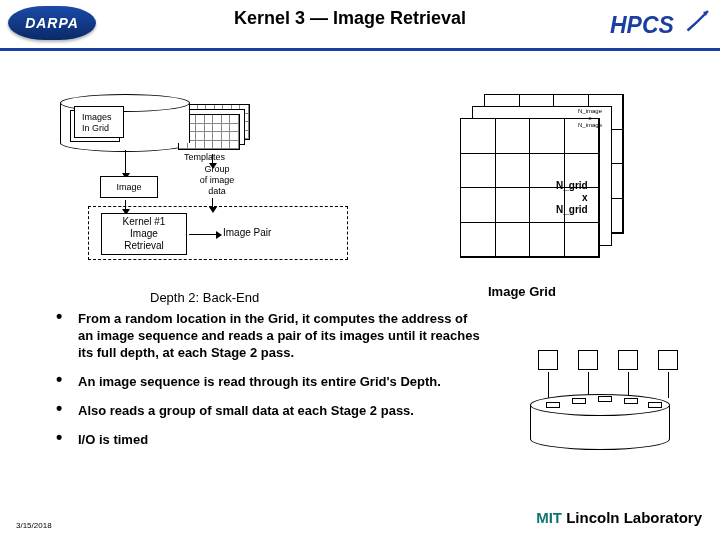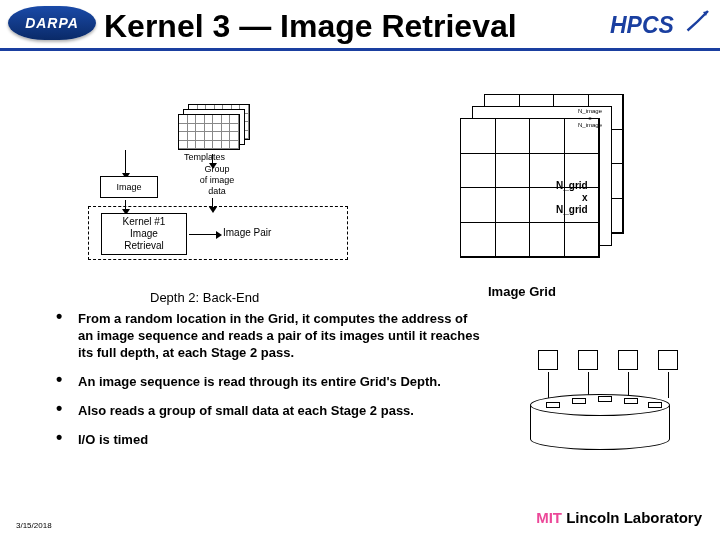--- a/index.html
+++ b/index.html
@@ -3,21 +3,21 @@
 <meta charset="utf-8">
 <style>
   * { box-sizing: border-box; margin: 0; padding: 0; }
   html, body { width: 720px; height: 540px; font-family: Arial, Helvetica, sans-serif; background: #fff; color: #000; }
   .slide { position: relative; width: 720px; height: 540px; overflow: hidden; }
 
   
   .header { position: absolute; top: 0; left: 0; right: 0; height: 58px; }
   .logo-left { position: absolute; left: 8px; top: 6px; width: 88px; height: 34px; background: linear-gradient(#1a4aa8,#0a2a68); border-radius: 50%/60%; display: flex; align-items: center; justify-content: center; box-shadow: 0 2px 3px rgba(0,0,0,0.3); }
   .logo-left-text { color: #fff; font-weight: bold; font-style: italic; font-size: 14px; letter-spacing: 1px; }
-  .title { position: absolute; left: 104px; top: 8px; width: 460px; font-size: 32px; font-weight: bold; }
+  .title { position: absolute; left: 120px; top: 8px; width: 460px; text-align: center; font-size: 18px; font-weight: bold; }
   .logo-right { position: absolute; right: 10px; top: 8px; width: 100px; height: 36px; display: flex; align-items: flex-end; }
   .logo-right svg { width: 100px; height: 36px; }
   .hr { position: absolute; left: 0; right: 0; top: 48px; height: 3px; background: #1a3fa0; }
 
   
   .diagram-area { position: absolute; left: 60px; top: 90px; width: 600px; height: 200px; }
 
   
   .cylinder { position: absolute; left: 0; top: 4px; width: 130px; height: 56px; }
   .cyl-top { position:absolute; left:0; top:0; width:130px; height:18px; border:1px solid #000; border-radius: 50%; background:#fff; z-index:2;}
@@ -75,21 +75,21 @@
   .sd-cyl-top{position:absolute;left:20px;top:44px;width:140px;height:22px;border:1px solid #000;border-radius:50%;background:#fff;z-index:2;}
   .sd-cyl-body{position:absolute;left:20px;top:55px;width:140px;height:34px;border-left:1px solid #000;border-right:1px solid #000;background:#fff;z-index:1;}
   .sd-cyl-bot{position:absolute;left:20px;top:78px;width:140px;height:22px;border:1px solid #000;border-radius:50%;background:#fff;z-index:0;}
   .sd-box{position:absolute;width:20px;height:20px;border:1px solid #000;background:#fff;z-index:3;}
   .sdb1{left:28px;top:0;} .sdb2{left:68px;top:0;} .sdb3{left:108px;top:0;} .sdb4{left:148px;top:0;}
   .sd-slot{position:absolute;width:14px;height:6px;border:1px solid #000;background:#fff;z-index:4;}
 
   
   .date{ position:absolute; left:16px; bottom:10px; font-size:8px;}
   .lab{ position:absolute; right:18px; bottom:14px; font-size:15px; font-weight:bold;}
-  .lab .mit{color:#ec4899;}
+  .lab .mit{color:#0f766e;}
 </style>
 </head>
 <body>
 
 <div class="slide">
 
   <div class="header">
     <div class="logo-left">
       <span class="logo-left-text">DARPA</span>
     </div>
@@ -99,20 +99,29 @@
         <text x="0" y="50" font-family="Arial" font-size="46" font-weight="bold" font-style="italic" fill="#1a3fa0">HPCS</text>
         <path d="M155 45 Q175 28 196 6" stroke="#1a3fa0" stroke-width="5" fill="none"></path>
         <polygon points="196,6 186,8 192,16" fill="#1a3fa0"></polygon>
       </svg>
     </div>
     <div class="hr"></div>
   </div>
 
   <div class="diagram-area">
 
+    <div class="cylinder">
+      <div class="cyl-bottom"></div>
+      <div class="cyl-body"></div>
+      <div class="cyl-top"></div>
+      <div class="cyl-box cyl-box2"></div>
+      <div class="cyl-box"></div>
+      <div class="cyl-label" style="white-space:pre">Images
+In Grid</div>
+    </div>
 
     <div class="templates">
       <div class="tmpl-grid tg1">
           <div class="tmpl-cells">
             <div></div>
             <div></div>
             <div></div>
             <div></div>
             <div></div>
             <div></div>

